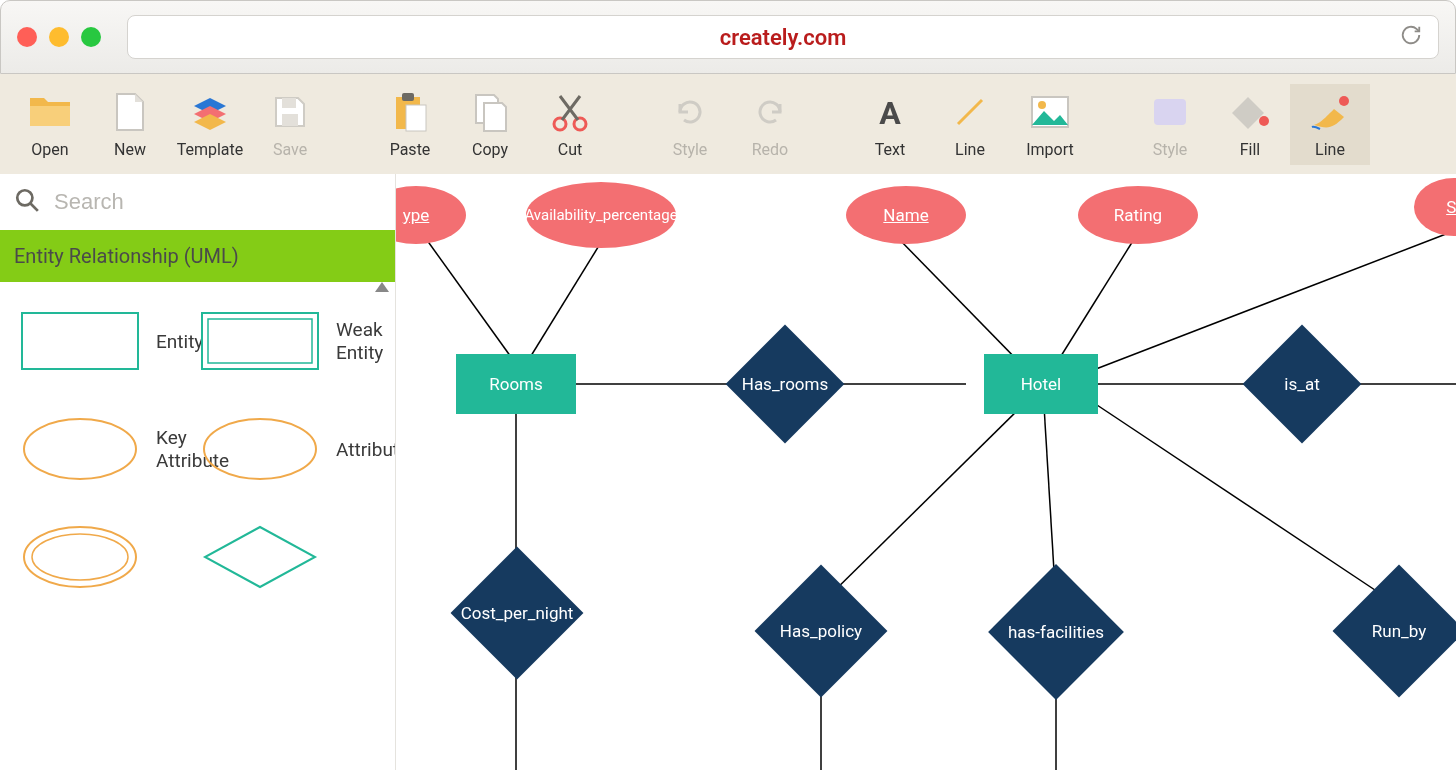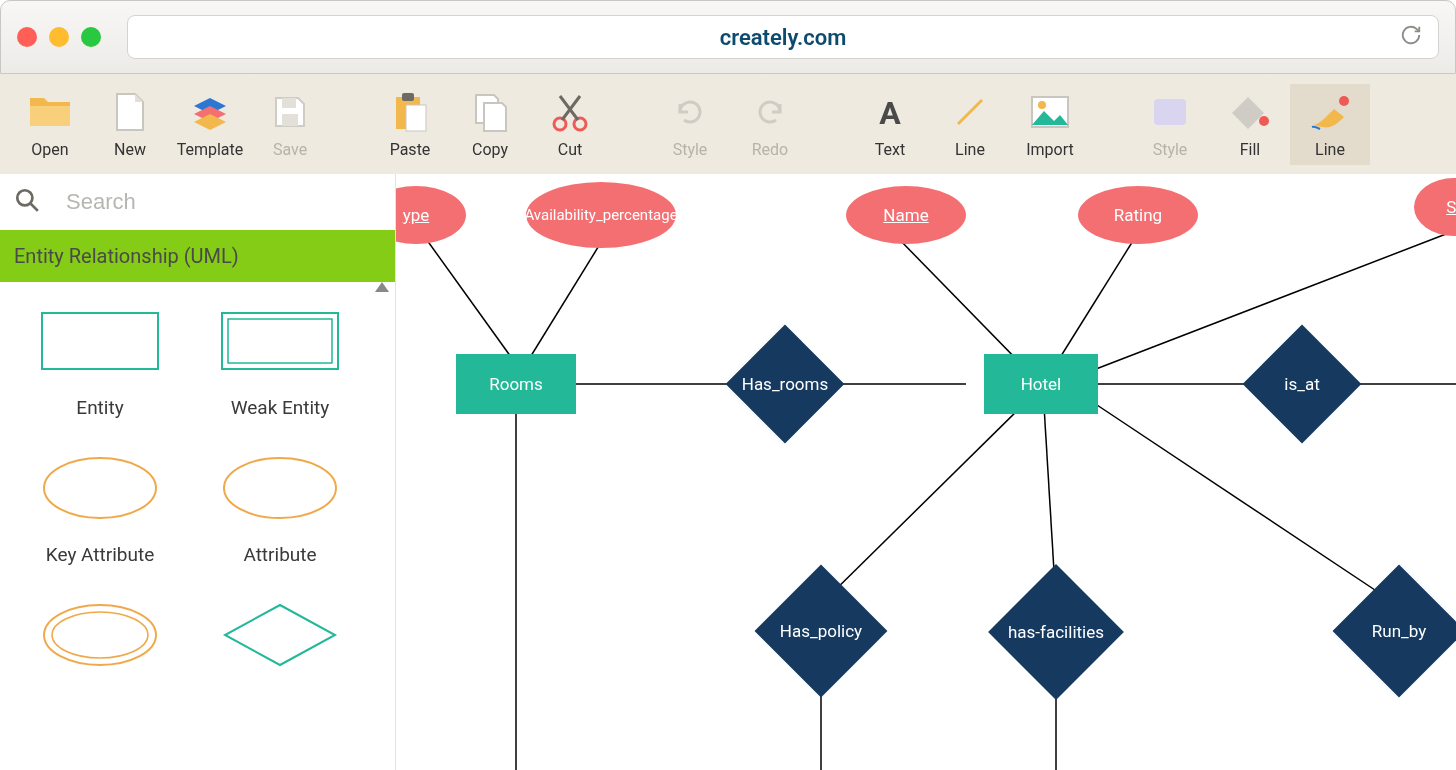--- a/index.html
+++ b/index.html
@@ -3,45 +3,45 @@
 <meta charset="utf-8">
 <style>
 * { margin: 0; padding: 0; box-sizing: border-box; }
 body { font-family: -apple-system, "Segoe UI", Roboto, Helvetica, Arial, sans-serif; background: #fff; width: 1456px; height: 770px; overflow: hidden; }
 
 
 .titlebar { height: 74px; background: linear-gradient(#f8f7f5, #ecebe8); border: 1px solid #c9c7c3; border-radius: 10px 10px 0 0; display: flex; align-items: center; padding: 0 16px; gap: 14px; }
 .traffic { display: flex; gap: 12px; margin-right: 12px; }
 .tlight { width: 20px; height: 20px; border-radius: 50%; }
 .red { background: #ff5f57; } .yellow { background: #febc2e; } .green { background: #28c840; }
-.addrbar { flex: 1; height: 44px; background: #fff; border: 1px solid #d5d3cf; border-radius: 8px; display: flex; align-items: center; justify-content: center; font-size: 22px; color: #0c4a6e; font-weight: 600; position: relative; }
+.addrbar { flex: 1; height: 44px; background: #fff; border: 1px solid #d5d3cf; border-radius: 8px; display: flex; align-items: center; justify-content: center; font-size: 22px; color: #b91c1c; font-weight: 600; position: relative; }
 .reload { position: absolute; right: 16px; color: #8e8c88; }
 
 
 .toolbar { height: 100px; background: #efeadf; display: flex; align-items: center; padding: 0 10px; }
 .tgroup { display: flex; }
 .tsep { width: 40px; }
 .tbtn { width: 80px; display: flex; flex-direction: column; align-items: center; justify-content: center; gap: 6px; cursor: pointer; padding: 6px 0; }
 .tbtn.selected { background: #e3dccd; }
 .tbtn .ticon { width: 44px; height: 44px; display: flex; align-items: center; justify-content: center; }
 .tbtn .tlabel { font-size: 16px; color: #333; text-align: right; }
 .tbtn.disabled .tlabel { color: #b7b3ab; }
 
 
 .workspace { display: flex; height: calc(770px - 74px - 100px); }
 .sidebar { width: 396px; background: #fff; border-right: 1px solid #e5e3de; display: flex; flex-direction: column; }
-.search { height: 56px; display: flex; align-items: center; gap: 26px; padding: 0 14px; }
+.search { height: 56px; display: flex; align-items: center; gap: 14px; padding: 0 14px; }
 .search svg { flex-shrink: 0; }
 .search input { border: none; outline: none; font-size: 22px; color: #555; width: 100%; }
 .search input::placeholder { color: #b8b6b1; }
 .panel-title { background: #84cc16; font-size: 20px; color: #4a4a4a; padding: 14px 14px; }
 .shapes { flex: 1; overflow: auto; position: relative; padding: 20px 10px; }
 .scroll-tri { position: absolute; right: 6px; top: 0; width: 0; height: 0; border-left: 7px solid transparent; border-right: 7px solid transparent; border-bottom: 10px solid #888; }
 .srow { display: flex; gap: 20px; margin-bottom: 30px; padding-left: 10px; }
-.scell { width: 160px; display: flex; flex-direction: column; align-items: center; gap: 16px; }
+.scell { width: 160px; display: flex; align-items: center; gap: 16px; }
 .scell .sic { height: 78px; display: flex; align-items: center; justify-content: center; }
 .scell .slabel { font-size: 19px; color: #3a3a3a; }
 
 
 .canvas { flex: 1; background: #fff; position: relative; overflow: hidden; }
 .node { position: absolute; display: flex; align-items: center; justify-content: center; color: #fff; font-size: 17px; text-align: center; }
 .entity { background: #22b898; }
 .attr { background: #f36f72; border-radius: 50%; }
 .attr.key span { text-decoration: underline; }
 .diamond { position: absolute; }
@@ -337,20 +337,24 @@
       </div>
 
     <div class="diamond" style="left:347px; top:168px; width:84px; height:84px;">
       <div class="dshape"></div>
         <div class="dlabel">Has_rooms</div>
     </div>
     <div class="diamond" style="left:864px; top:168px; width:84px; height:84px;">
       <div class="dshape"></div>
         <div class="dlabel">is_at</div>
     </div>
+    <div class="diamond" style="left:74px; top:392px; width:94px; height:94px;">
+      <div class="dshape"></div>
+        <div class="dlabel">Cost_per_night</div>
+    </div>
     <div class="diamond" style="left:378px; top:410px; width:94px; height:94px;">
       <div class="dshape"></div>
         <div class="dlabel">Has_policy</div>
     </div>
     <div class="diamond" style="left:612px; top:410px; width:96px; height:96px;">
       <div class="dshape"></div>
         <div class="dlabel">has-facilities</div>
     </div>
     <div class="diamond" style="left:956px; top:410px; width:94px; height:94px;">
       <div class="dshape"></div>

